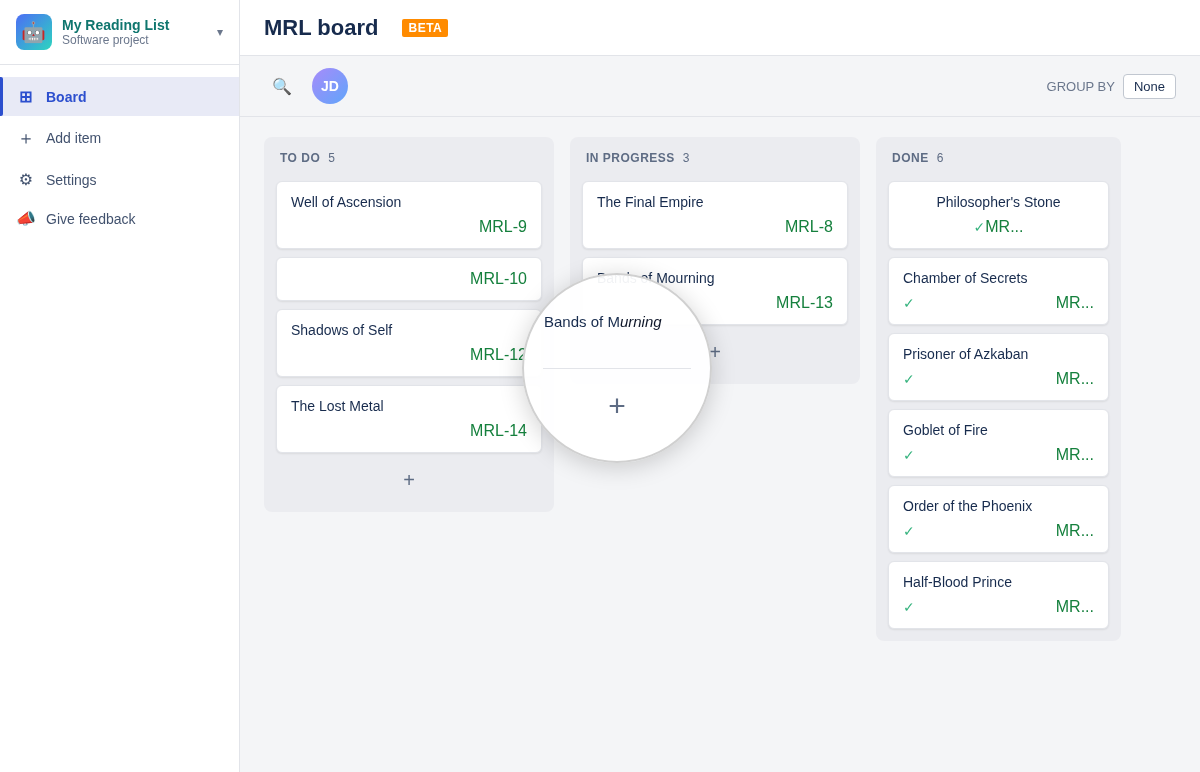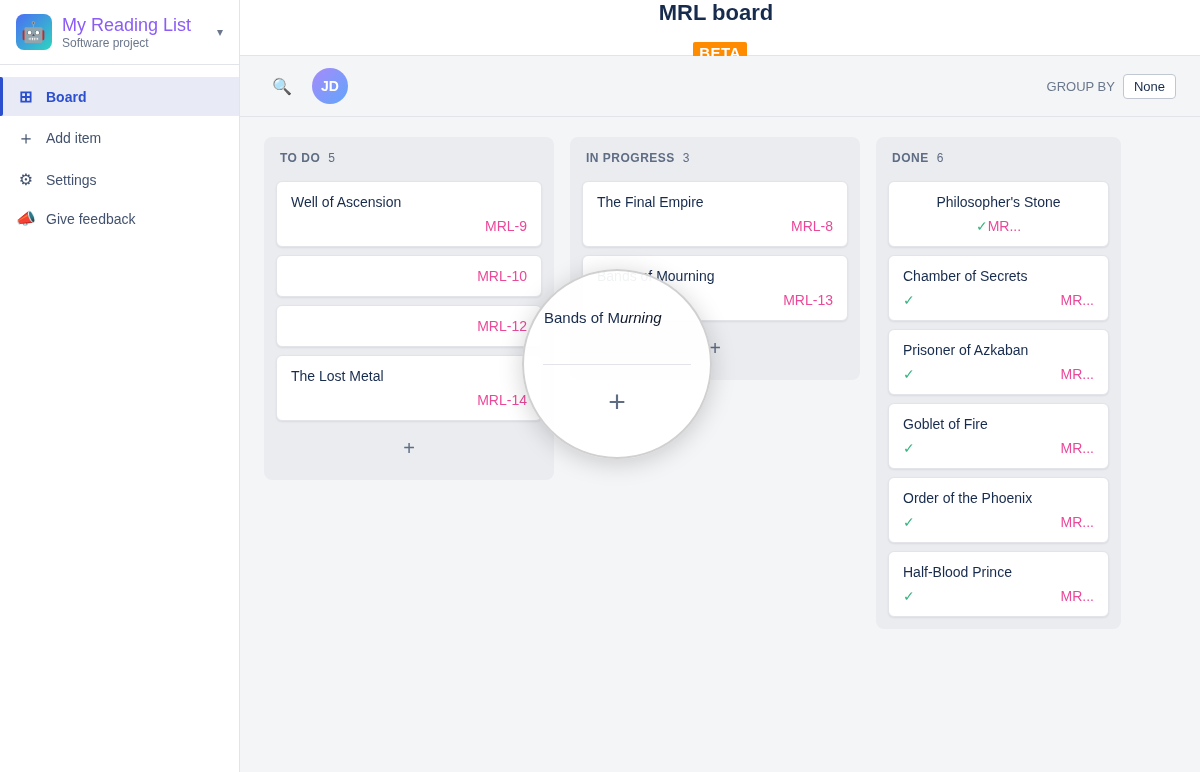--- a/index.html
+++ b/index.html
@@ -26,21 +26,21 @@
     .sidebar-logo {
       width: 36px;
       height: 36px;
       border-radius: 8px;
       background: linear-gradient(135deg, #4c6ef5, #2dd4bf);
       display: flex; align-items: center; justify-content: center;
       font-size: 18px;
       flex-shrink: 0;
     }
     .sidebar-project-info { flex: 1; }
-    .sidebar-project-name { font-size: 18px; font-weight: 400; color: #8b5cf6; }
+    .sidebar-project-name { font-size: 14px; font-weight: 700; color: #0f766e; }
     .sidebar-project-sub { font-size: 12px; color: #6b778c; }
     .sidebar-chevron { color: #6b778c; font-size: 12px; }
 
     .sidebar-nav { padding: 12px 0; flex: 1; }
     .nav-item {
       display: flex;
       align-items: center;
       gap: 10px;
       padding: 10px 16px;
       cursor: pointer;
@@ -72,32 +72,31 @@
       overflow: hidden;
     }
     .top-bar {
       background: #fff;
       border-bottom: 1px solid #e2e4e9;
       padding: 0 24px;
       height: 56px;
       display: flex;
       align-items: center;
       gap: 16px;
-      flex-direction: column;
     }
     .page-title {
       font-size: 22px;
       font-weight: 700;
       color: #172b4d;
       margin-right: 8px;
     }
     .beta-badge {
       background: #ff8b00;
       color: #fff;
-      font-size: 15px;
+      font-size: 12px;
       font-weight: 700;
       padding: 2px 6px;
       border-radius: 2px;
       letter-spacing: 0.5px;
     }
 
     
     .toolbar {
       background: #f4f5f7;
       padding: 12px 24px;
@@ -201,22 +200,22 @@
       font-size: 14px;
       color: #172b4d;
       font-weight: 400;
     }
     .card-footer {
       display: flex;
       justify-content: flex-end;
       align-items: center;
     }
     .card-id {
-      font-size: 14px;
-      color: #ec4899;
+      font-size: 16px;
+      color: #15803d;
     }
     .card-check {
       color: #36b37e;
       font-size: 14px;
     }
     .add-item-btn {
       display: flex;
       align-items: center;
       justify-content: center;
       padding: 8px;
@@ -294,20 +293,21 @@
         <div class="card-footer">
           <span class="card-id">MRL-9</span>
         </div>
       </div>
       <div class="card">
         <div class="card-footer">
           <span class="card-id">MRL-10</span>
         </div>
       </div>
       <div class="card">
+        <div class="card-title">Shadows of Self</div>
         <div class="card-footer">
           <span class="card-id">MRL-12</span>
         </div>
       </div>
       <div class="card">
         <div class="card-title">The Lost Metal</div>
         <div class="card-footer">
           <span class="card-id">MRL-14</span>
         </div>
       </div>

